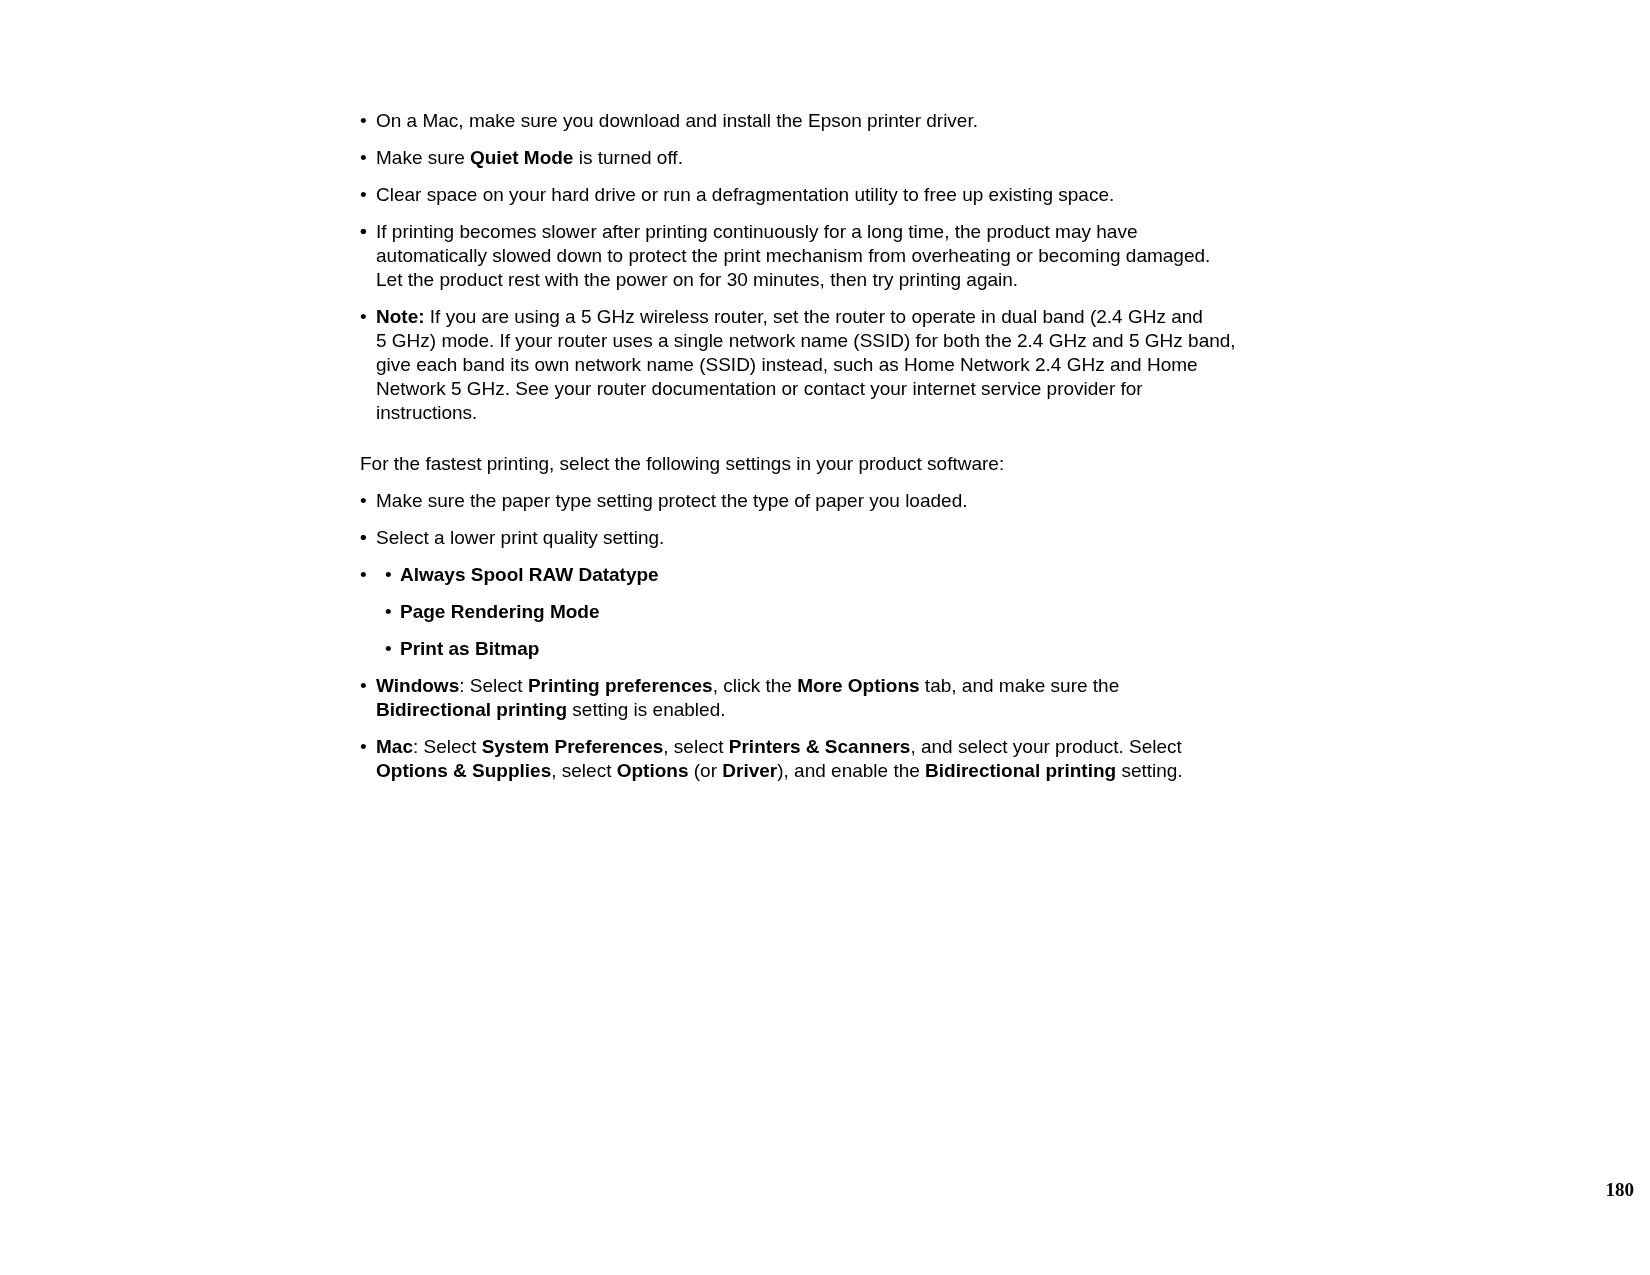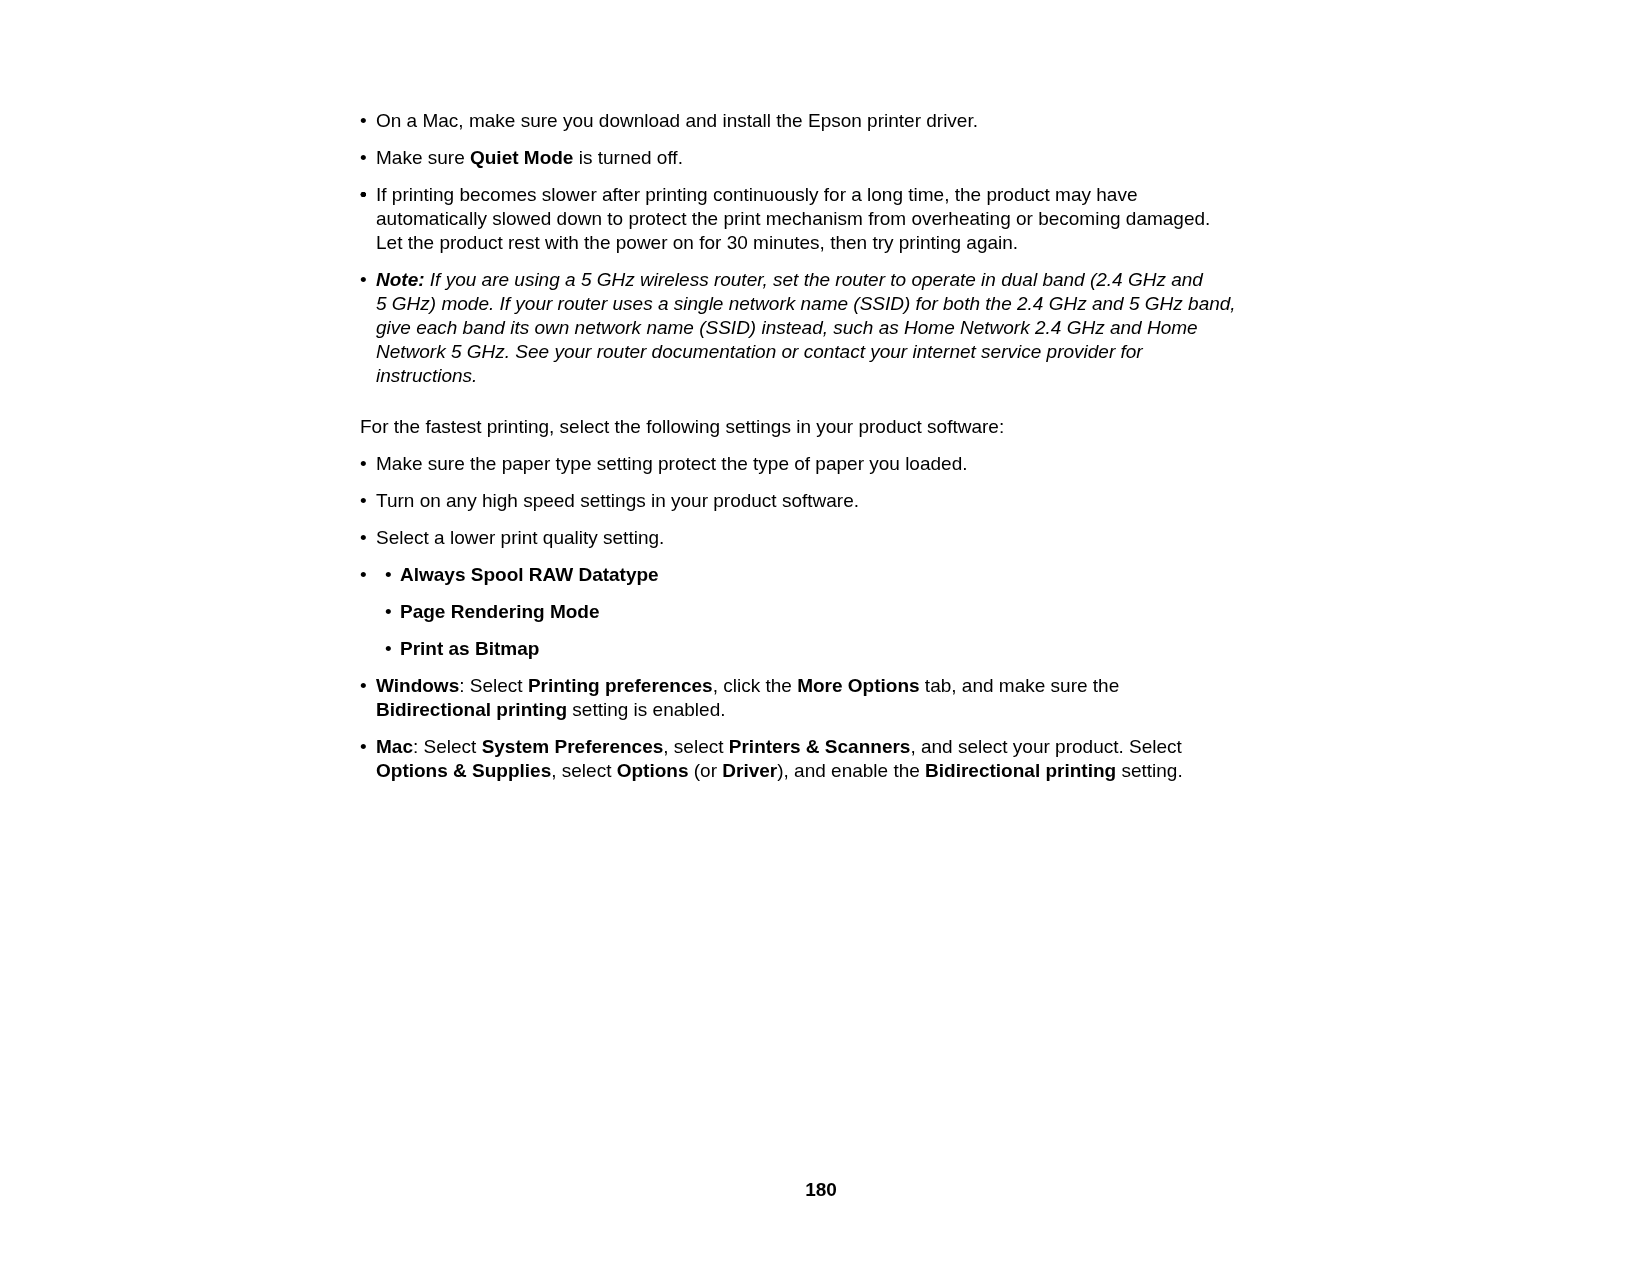--- a/index.html
+++ b/index.html
@@ -46,57 +46,57 @@
     padding-left: 40px;
     margin-top: 13px;
   }
   .li2 > .marker {
     position: absolute;
     left: 25px;
     top: 0;
   }
   .note {
     padding-left: 16px;
-    font-style: italic;
   }
   .para {
     margin-top: 27px;
   }
   b { font-weight: bold; }
   .footer {
     position: absolute;
     left: 0;
-    right: 8px;
+    right: 16px;
     top: 1178px;
-    text-align: center;
+    text-align: right;
     font-weight: bold;
+    font-family: Liberation Serif, serif;
   }
 </style>
 </head>
 <body>
 
 <div class="page">
   <div class="content">
       <div class="li1"><span class="marker">•</span><span><span>On a Mac, make sure you download and install the Epson printer driver.</span></span></div>
       <div class="li1"><span class="marker">•</span><span><span>Make sure </span><b>Quiet Mode</b><span> is turned off.</span></span></div>
-      <div class="li1"><span class="marker">•</span></div>
+      <div class="li1"><span class="marker">•</span><span><span>Clear space on your hard drive or run a defragmentation utility to free up existing space.</span></span></div>
       <div class="li1"><span class="marker">•</span></div>
       <div class="li1"><span class="marker">•</span></div>
       <div class="li1"><span class="marker">•</span><span><span>If printing becomes slower after printing continuously for a long time, the product may have
 automatically slowed down to protect the print mechanism from overheating or becoming damaged.
 Let the product rest with the power on for 30 minutes, then try printing again.</span></span></div>
       <div class="li1"><span class="marker">•</span></div>
       <div class="note"><span><b>Note:</b><span> If you are using a 5 GHz wireless router, set the router to operate in dual band (2.4 GHz and
 5 GHz) mode. If your router uses a single network name (SSID) for both the 2.4 GHz and 5 GHz band,
 give each band its own network name (SSID) instead, such as Home Network 2.4 GHz and Home
 Network 5 GHz. See your router documentation or contact your internet service provider for
 instructions.</span></span></div>
       <div class="para"><span><span>For the fastest printing, select the following settings in your product software:</span></span></div>
       <div class="li1"><span class="marker">•</span><span><span>Make sure the paper type setting protect the type of paper you loaded.</span></span></div>
-      <div class="li1"><span class="marker">•</span><span><span>Turn on any high speed settings in your product software.</span></span></div>
+      <div class="li1"><span class="marker">•</span></div>
       <div class="li1"><span class="marker">•</span><span><span>Select a lower print quality setting.</span></span></div>
       <div class="li1"><span class="marker">•</span></div>
       <div class="li2"><span class="marker">•</span><span><b>Always Spool RAW Datatype</b></span></div>
       <div class="li2"><span class="marker">•</span><span><b>Page Rendering Mode</b></span></div>
       <div class="li2"><span class="marker">•</span><span><b>Print as Bitmap</b></span></div>
       <div class="li1"><span class="marker">•</span><span><b>Windows</b><span>: Select </span><b>Printing preferences</b><span>, click the </span><b>More Options</b><span> tab, and make sure the
 </span><b>Bidirectional printing</b><span> setting is enabled.</span></span></div>
       <div class="li1"><span class="marker">•</span><span><b>Mac</b><span>: Select </span><b>System Preferences</b><span>, select </span><b>Printers &amp; Scanners</b><span>, and select your product. Select
 </span><b>Options &amp; Supplies</b><span>, select </span><b>Options</b><span> (or </span><b>Driver</b><span>), and enable the </span><b>Bidirectional printing</b><span> setting.</span></span></div>
     </div>

